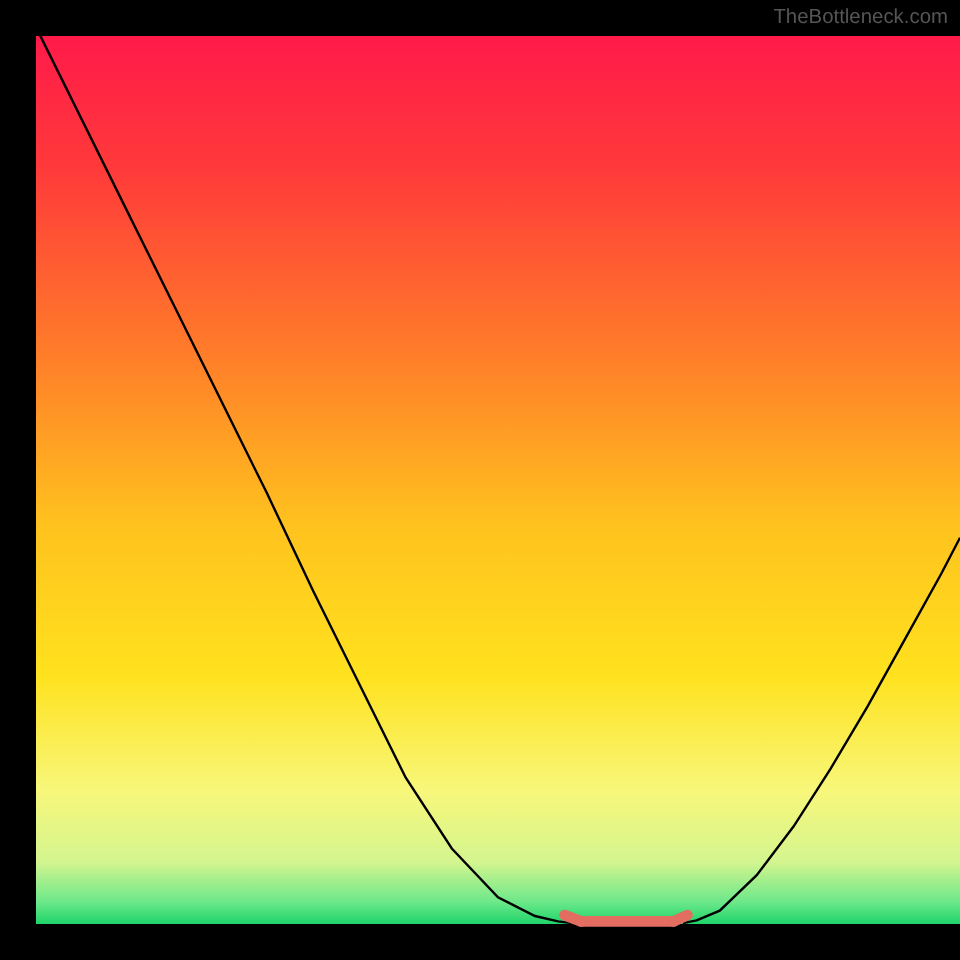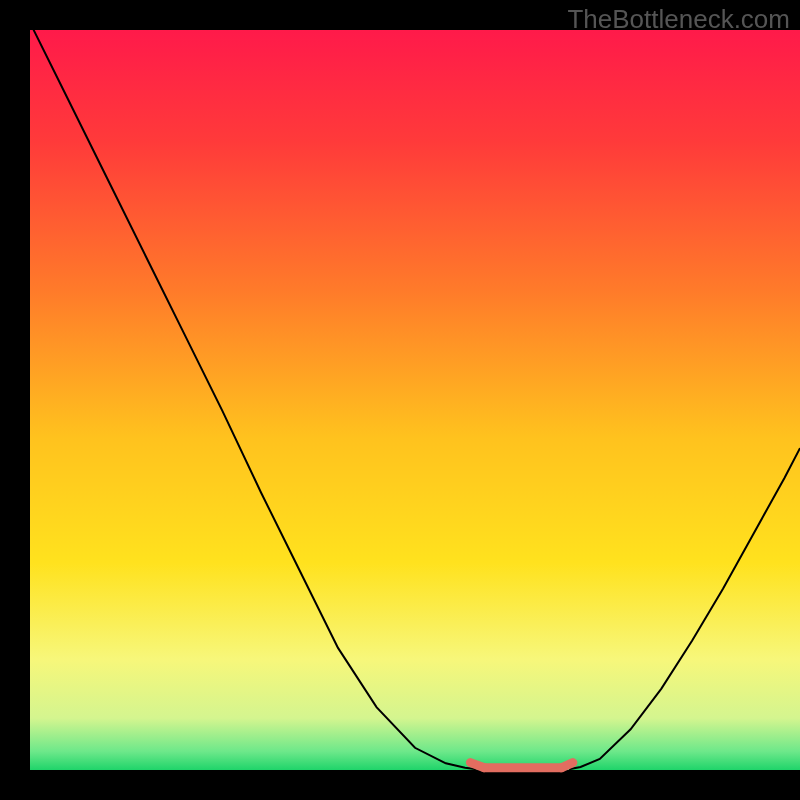--- a/index.html
+++ b/index.html
@@ -14,21 +14,21 @@
     position: relative;
     width: 800px;
     height: 800px;
     background: #000;
   }
   .watermark {
     position: absolute;
     top: 4px;
     right: 10px;
     font-family: Arial, sans-serif;
-    font-size: 26px;
+    font-size: 17px;
     color: #555;
     z-index: 10;
   }
   svg {
     position: absolute;
     top: 0;
     left: 0;
   }
 </style>
 </head>

